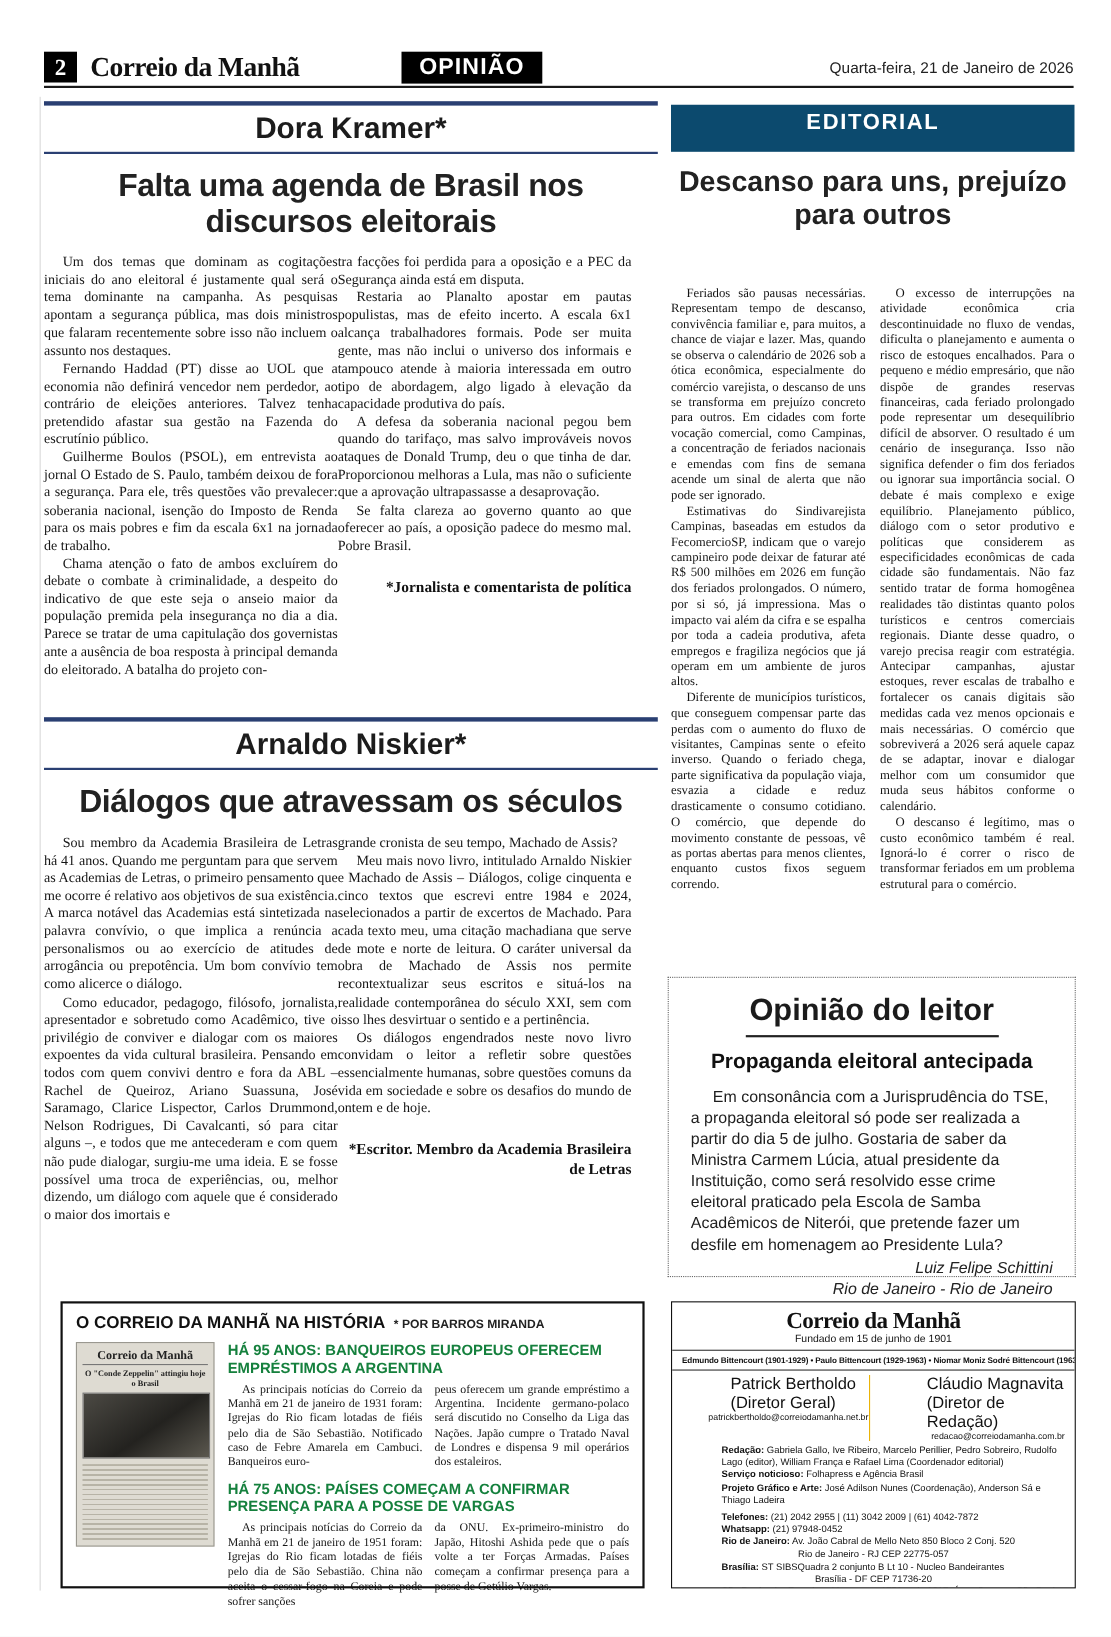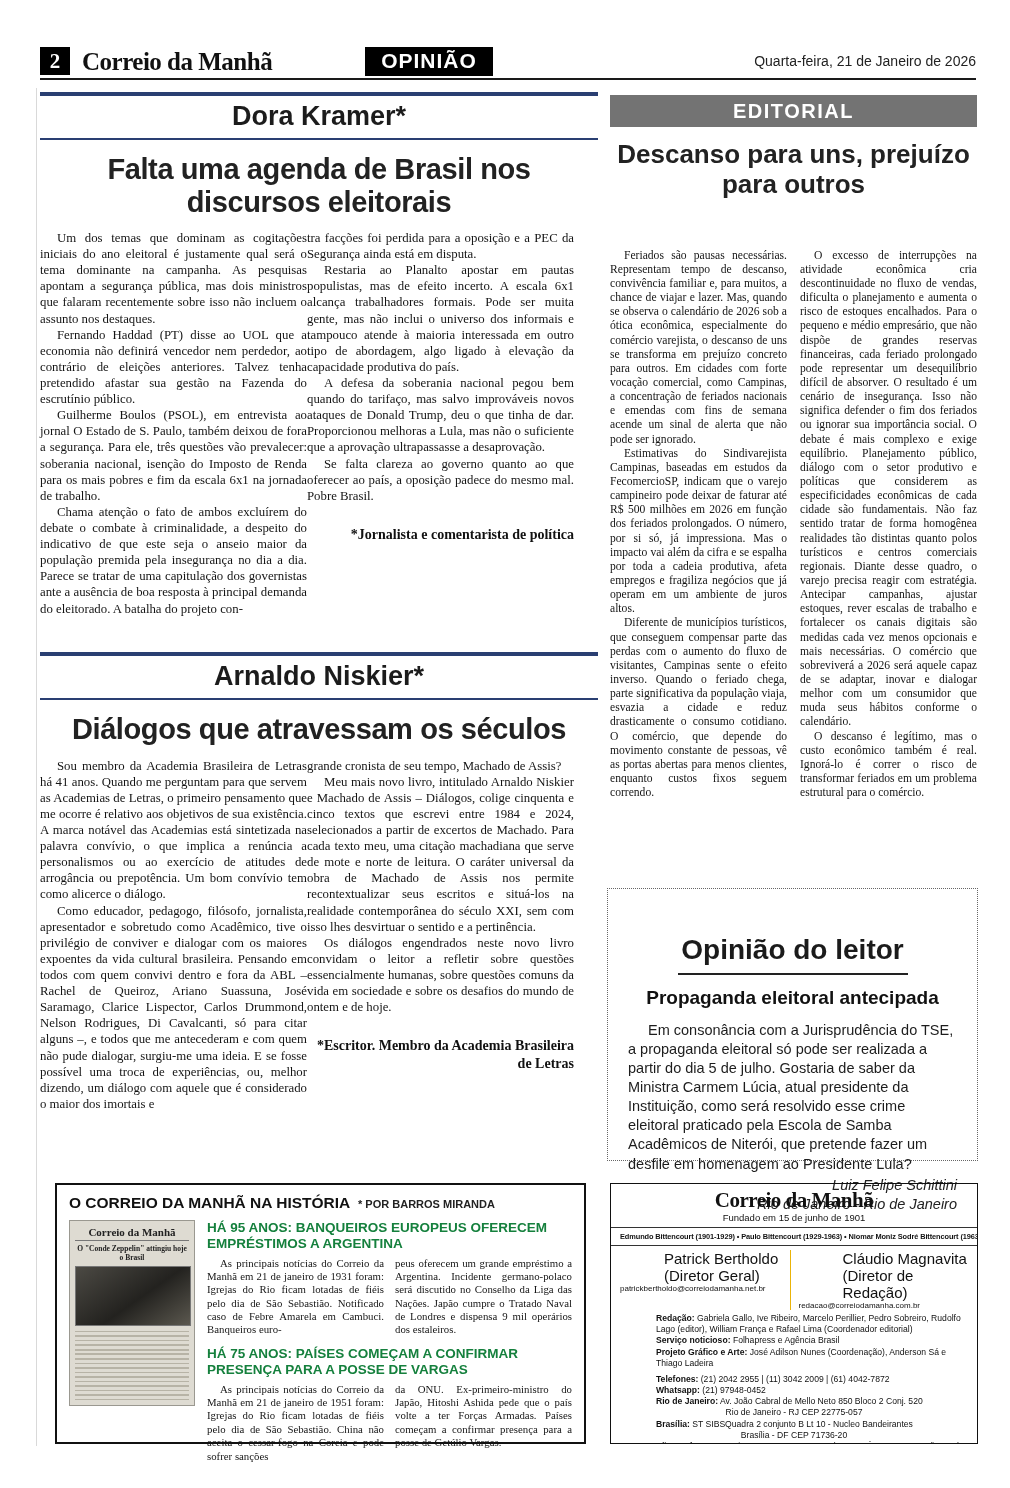--- a/index.html
+++ b/index.html
@@ -54,40 +54,40 @@
     margin-top:22px;
   }
 
   
   .dora    { position:absolute; left:40px; top:92px;  width:558px; }
   .niskier { position:absolute; left:40px; top:652px; width:558px; }
 
   
   .editorial { position:absolute; left:610px; top:95px; width:367px; height:785px; overflow:hidden; }
   .ed-banner {
-    background:#737373; color:#fff; text-align:center;
+    background:#0c4a6e; color:#fff; text-align:center;
     font:800 20px/1 "Liberation Sans", sans-serif; letter-spacing:1.5px;
-    padding:6px 0 6px;
+    padding:6px 0 17px;
   }
   .ed-headline {
     text-align:center; font:600 26px/1.15 "Liberation Sans", sans-serif;
     color:#222; margin:13px 0 13px;
   }
   .ed-cols { display:flex; gap:13px; }
   .ed-col { width:177px;margin-top:36px; }
   .ed-col .paras { font:11.6px/1.22 "Liberation Serif", serif; }
   .ed-col .paras p { text-indent:14px; }
 
   
   .leitor {
     position:absolute; left:607px; top:888px; width:371px; height:273px;
     border:1px dotted #666; box-sizing:border-box; padding:14px 20px 10px;
     font-family:"Liberation Sans", sans-serif;
   }
-  .leitor-title { text-align:center; font:800 28px/1.1 "Liberation Sans", sans-serif; color:#1b1b1b;margin-top:32px; }
+  .leitor-title { text-align:center; font:800 28px/1.1 "Liberation Sans", sans-serif; color:#1b1b1b; }
   .leitor-underline { width:230px; border-top:2px solid #222; margin:7px auto 13px; }
   .leitor-sub { text-align:center; font:700 19px/1.1 "Liberation Sans", sans-serif; margin:0 0 12px; }
   .leitor-body { font:14.5px/1.32 "Liberation Sans", sans-serif; color:#1d1d1d; text-align:left; }
   .leitor-body p { margin:0; text-indent:20px; }
   .leitor-sig { text-align:right; font:italic 14.5px/1.3 "Liberation Sans", sans-serif; color:#222; margin-top:2px; }
 
   
   .historia {
     position:absolute; left:55px; top:1183px; width:531px; height:261px;
     border:2px solid #111; box-sizing:border-box; padding:9px 12px 6px;
@@ -125,21 +125,21 @@
     font-family:"Liberation Sans", sans-serif; color:#111; overflow:hidden;
   }
   .mast-brand { text-align:center; font:bold 21px/1 "Liberation Serif", serif; letter-spacing:-0.5px; }
   .mast-founded { text-align:center; font-size:9.5px; margin-top:1px; }
   .mast-div { border-top:1px solid #333; margin:4px -9px; }
   .mast-founders { text-align:center; font-size:7.4px; font-weight:bold; white-space:nowrap; letter-spacing:-0.1px; }
   .mast-directors { display:flex; margin:3px 0 2px; }
   .mast-dir { flex:1; }
   .mast-dir + .mast-dir { border-left:1px solid #eab308; padding-left:8px; }
   .mast-dir .dname { font-weight:normal; font-size:15px;margin-left:44px; }
-  .mast-dir .demail { font-size:8px; }
+  .mast-dir .demail { font-size:8px;text-align:right; }
   .mast-staff { margin:3px 0 0 36px; font-size:8.6px; line-height:1.3; }
   .mast-contacts { margin:5px 0 0 36px; font-size:8.6px; line-height:1.3; }
   .mline b { font-weight:bold; }
   .mline.center { text-align:center; margin-left:-36px; }
 </style>
 </head>
 <body>
 
 <div class="page">
 

